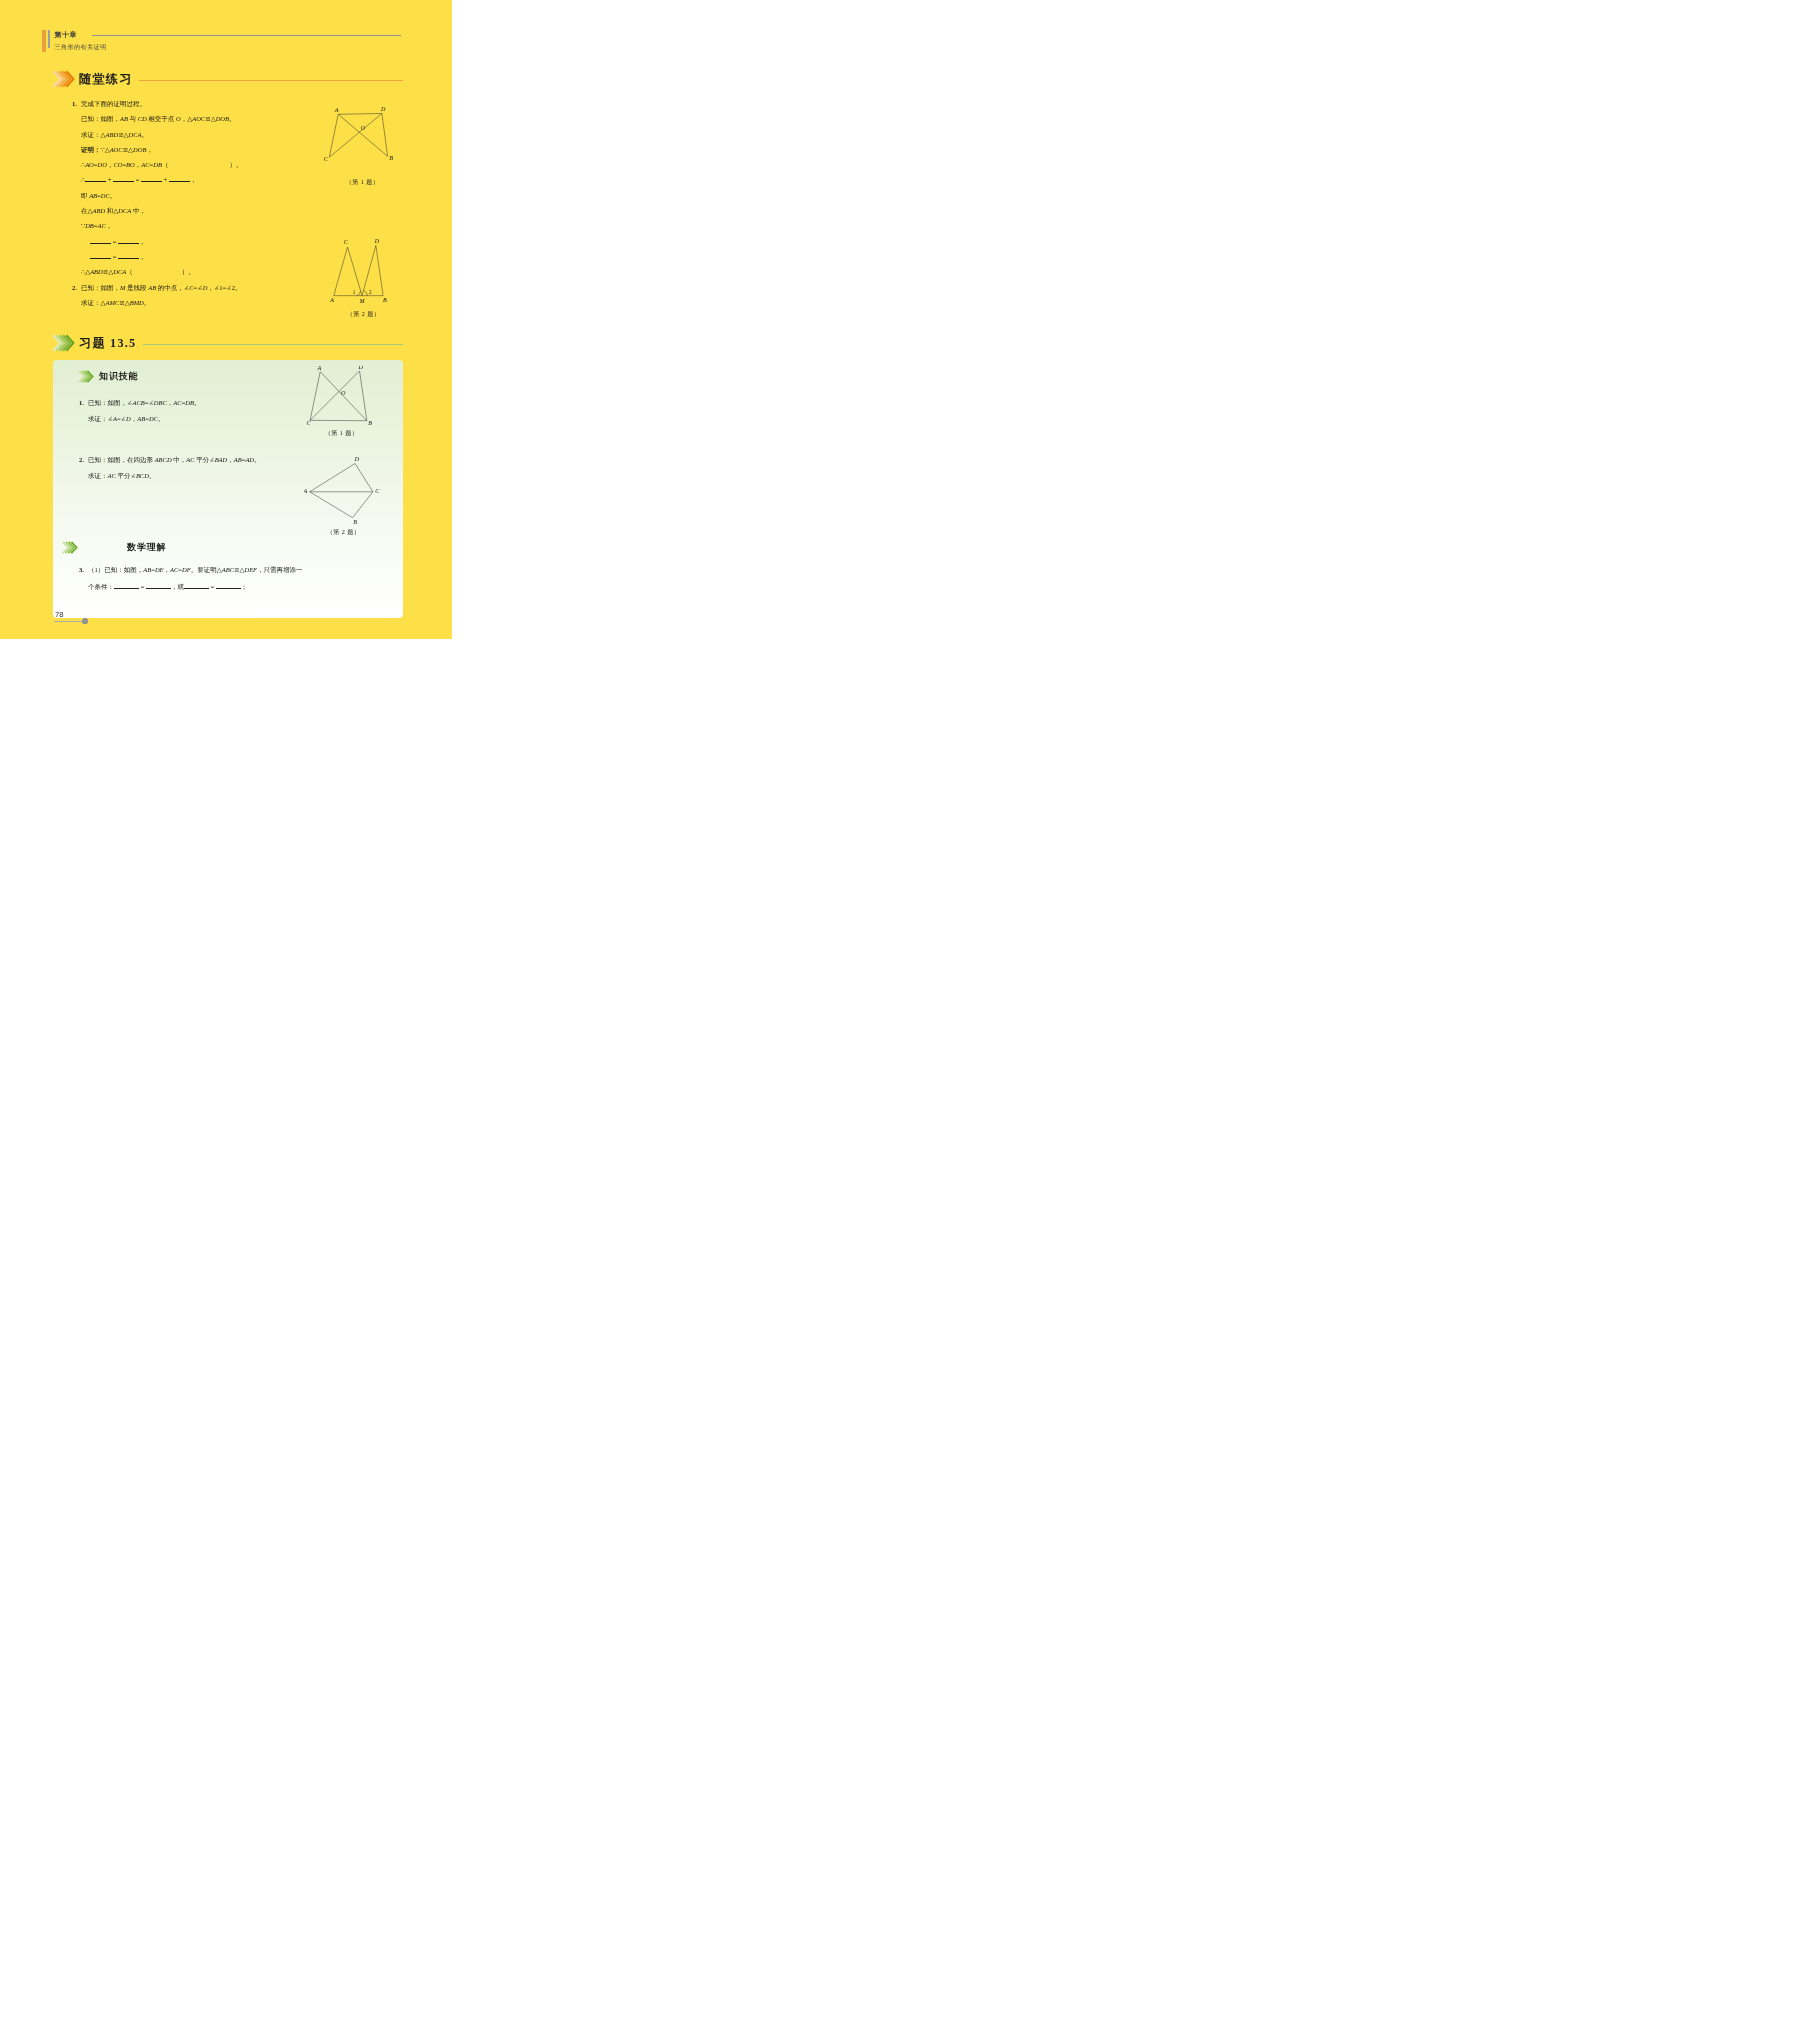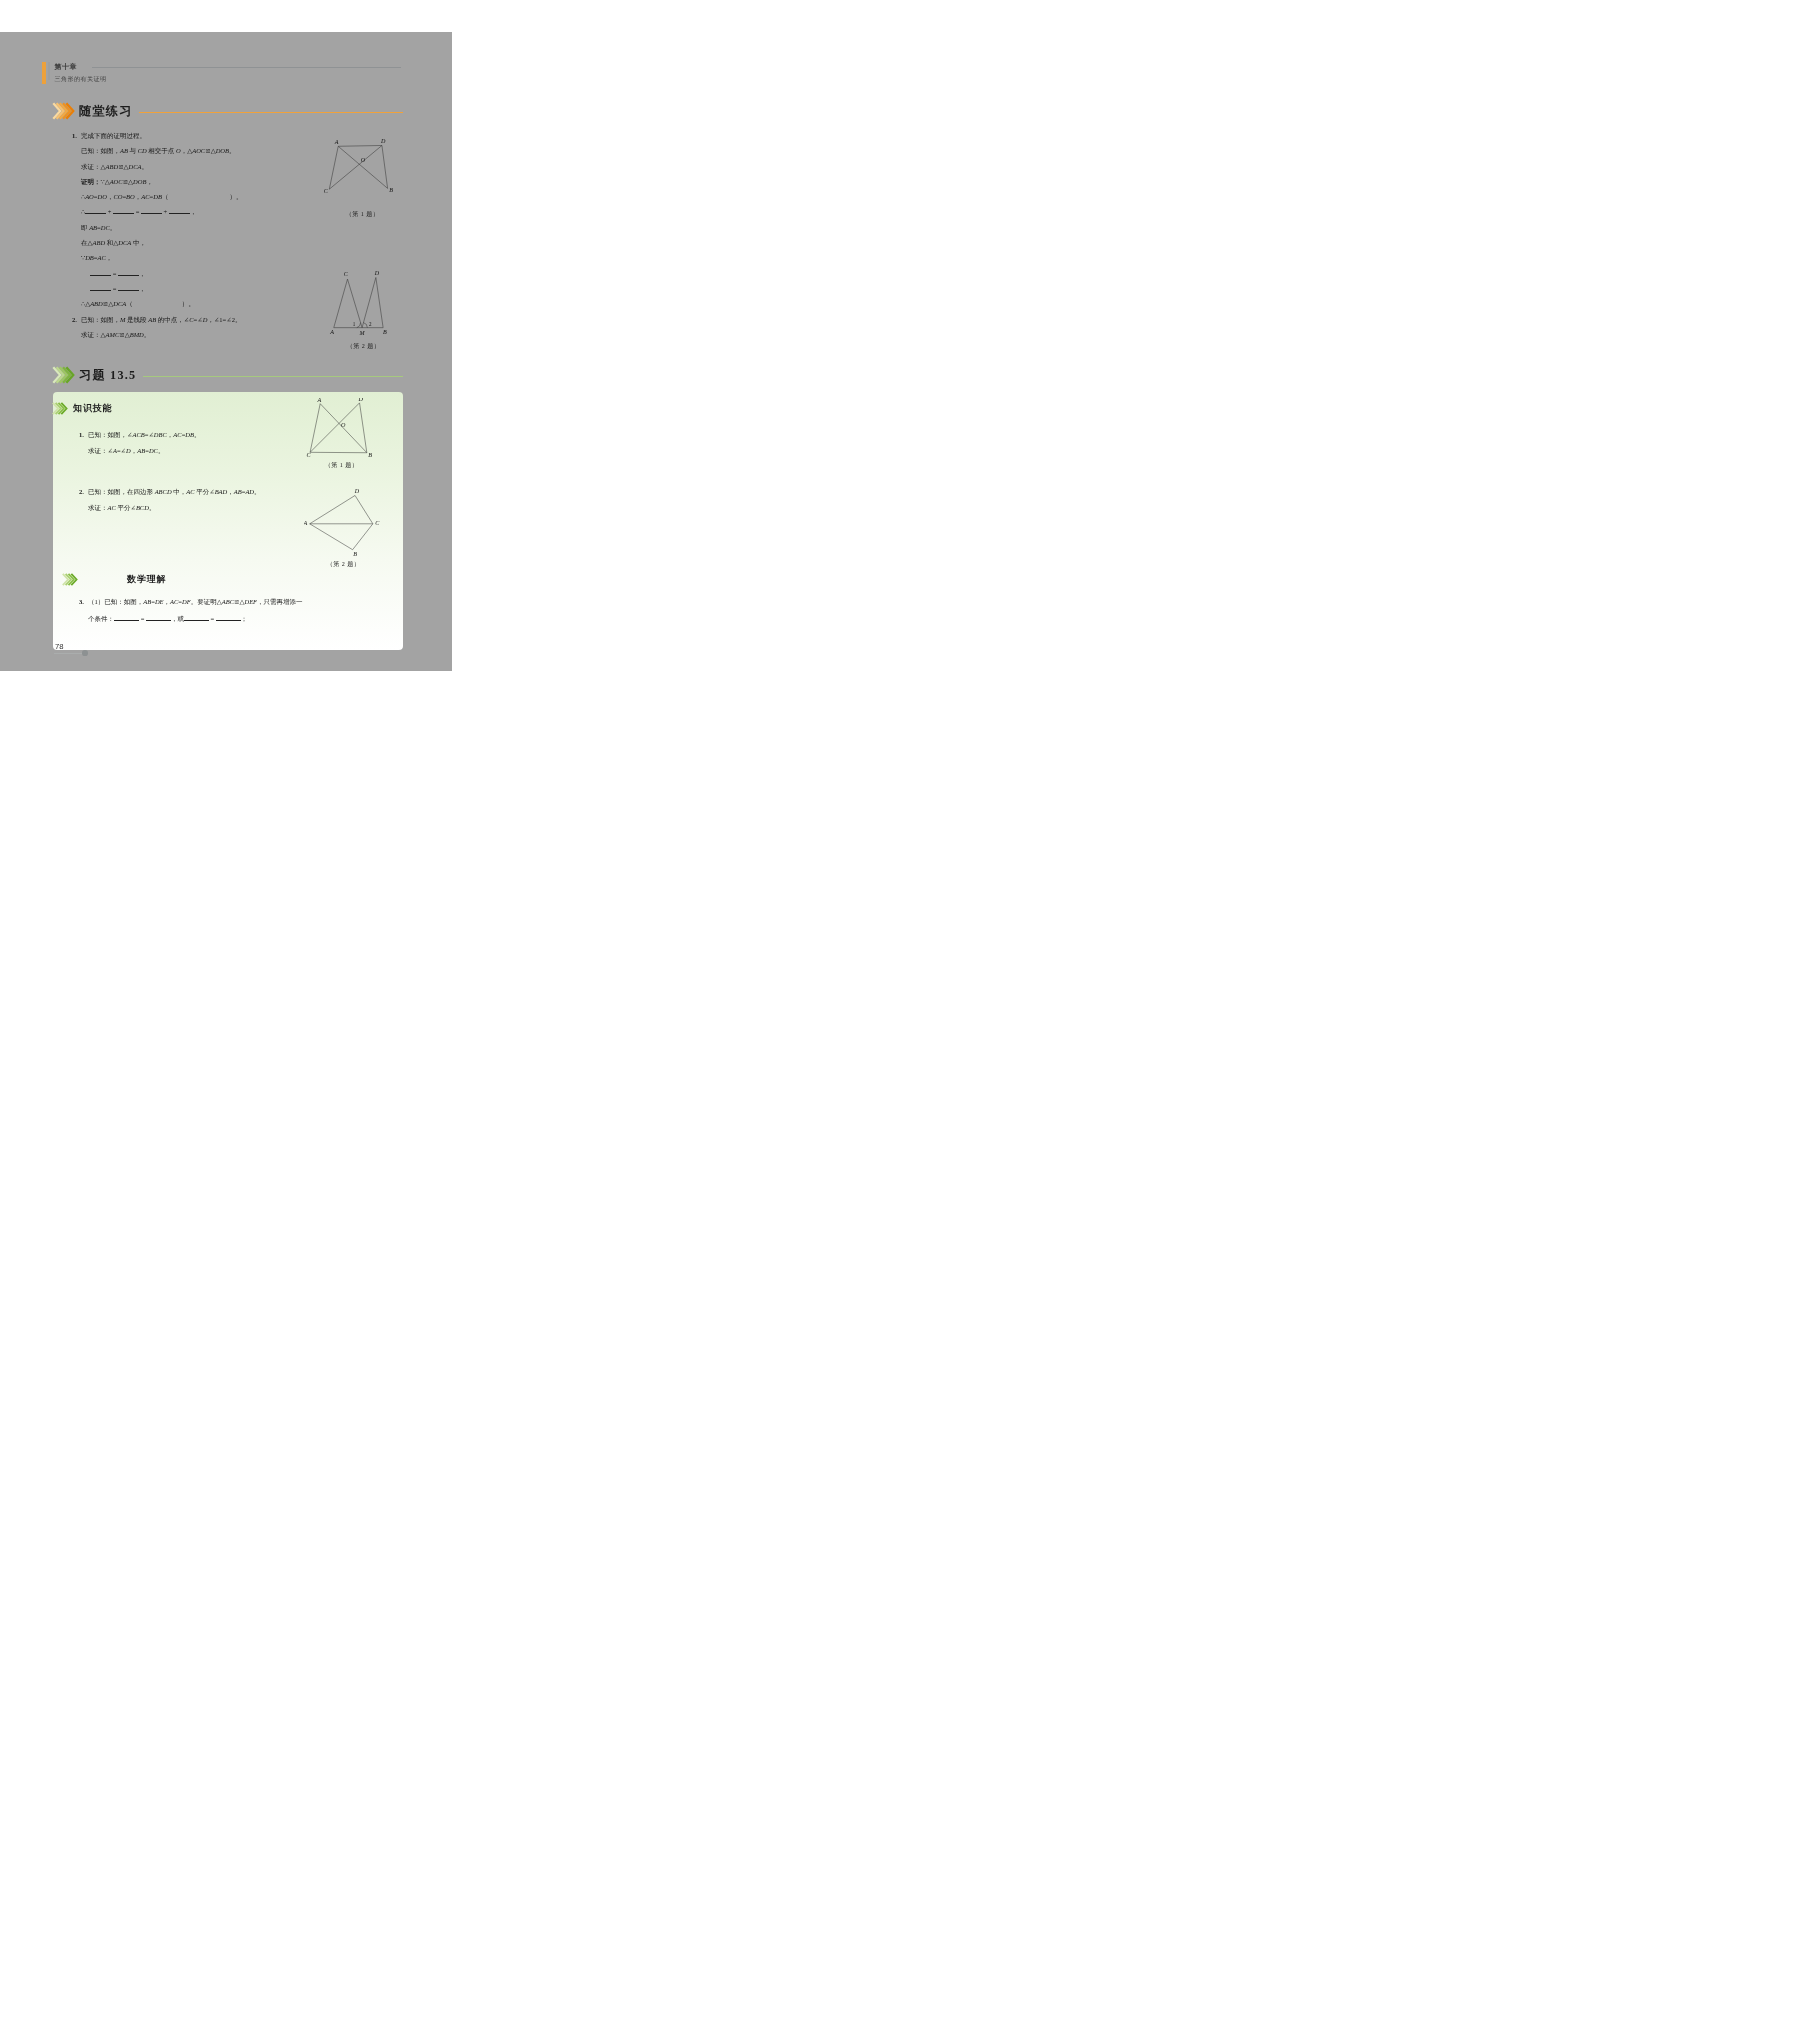--- a/index.html
+++ b/index.html
@@ -1,19 +1,19 @@
 <!DOCTYPE html>
 <html style="font-size:6.5px"><head>
 <meta charset="utf-8">
 <style>
   * { margin:0; padding:0; box-sizing:border-box; }
   html,body { background:#ffffff; }
   .page {
-    position:relative; width:452px; height:639px; background:#a3a3a3;
-    font-family:"Liberation Serif","DejaVu Serif",serif; color:#141414; overflow:hidden;margin-top:32px;
+    position:relative; width:452px; height:639px; background:#fde047;
+    font-family:"Liberation Serif","DejaVu Serif",serif; color:#141414; overflow:hidden;
   }
   
   .chap-head { position:absolute; left:42px; top:30px; display:flex; }
   .bar-orange { width:3.7px; height:22px; background:#EDA13B; }
   .bar-gray { width:2.4px; height:18px; background:#9C9FA1; margin-left:2px; }
   .chap-text { margin-left:4.5px; width:346px; font-family:"Liberation Sans","DejaVu Sans",sans-serif; }
   .chap-row1 { display:flex; align-items:center; }
   .chap-num { font-weight:700; font-size:7px; color:#3a3a3a; letter-spacing:0.4px; }
   .chap-rule { flex:1; height:0.8px; background:#8f9294; margin-left:15.5px; }
   .chap-sub { font-size:6.1px; color:#3f3f3f; margin-top:2.8px; letter-spacing:0.4px; }
@@ -23,21 +23,21 @@
   #exercise-head { left:52px; top:334px; width:351px; }
   .sec-title-main { font-size:12.2px; font-weight:700; margin-left:4.1px; letter-spacing:1.2px; color:#1c1c1c; white-space:nowrap; }
   .sec-rule { flex:1; height:0.8px; margin-left:6.5px; margin-top:2.4px; }
   .rule-orange { background:#F0A23C; }
   .rule-green { background:#A6C97E; }
   .chev polyline { fill:none; stroke-linecap:butt; stroke-linejoin:miter; }
   
   .panel { position:absolute; left:53px; top:360px; width:350px; height:258px; border-radius:4.1px;
     background:linear-gradient(180deg,#E1EFD3 0%,#EAF4DF 30%,#F6FAF1 65%,#FFFFFF 100%); }
   .subhead { position:absolute; display:flex; align-items:center; }
-  #subhead1 { left:52px; top:370px; }
+  #subhead1 { left:78px; top:370px; }
   #subhead2 { left:62px; top:541px;gap:44px; }
   .subhead-title { font-family:"Liberation Sans","DejaVu Sans",sans-serif; font-weight:700; font-size:9px;
     color:#1f1f1f; margin-left:4.1px; letter-spacing:0.8px; }
   
   .textblock { position:absolute; font-size:6.5px; color:#141414; }
   #practice-text { left:72px; top:96px; }
   #practice-text .pline { line-height:15.3px; height:15.3px; }
   #ex1-text .pline, #ex2-text .pline { line-height:16.3px; height:16.3px; }
   #ex1-text { left:79px; top:395px; }
   #ex2-text { left:79px; top:452px; }

